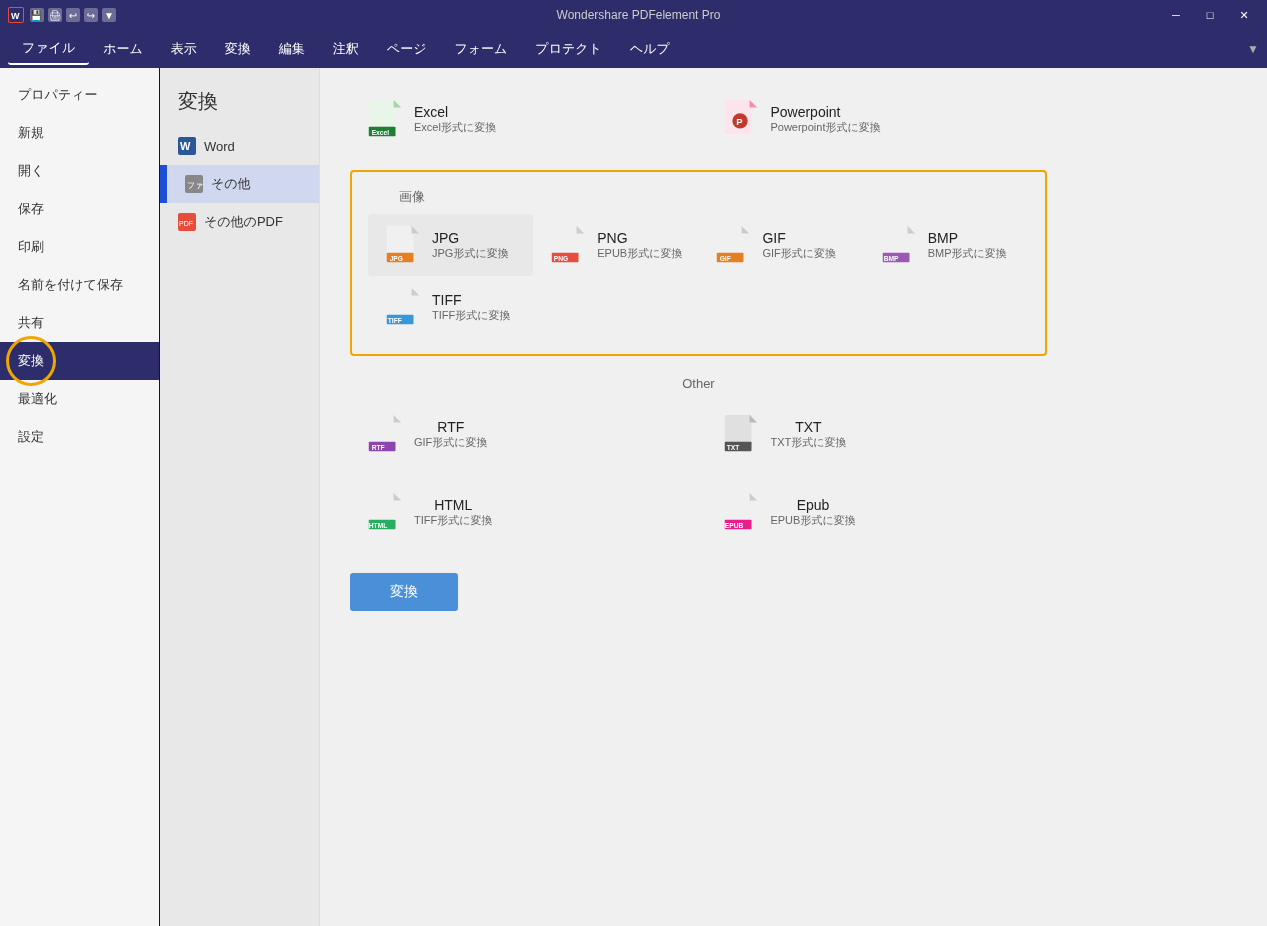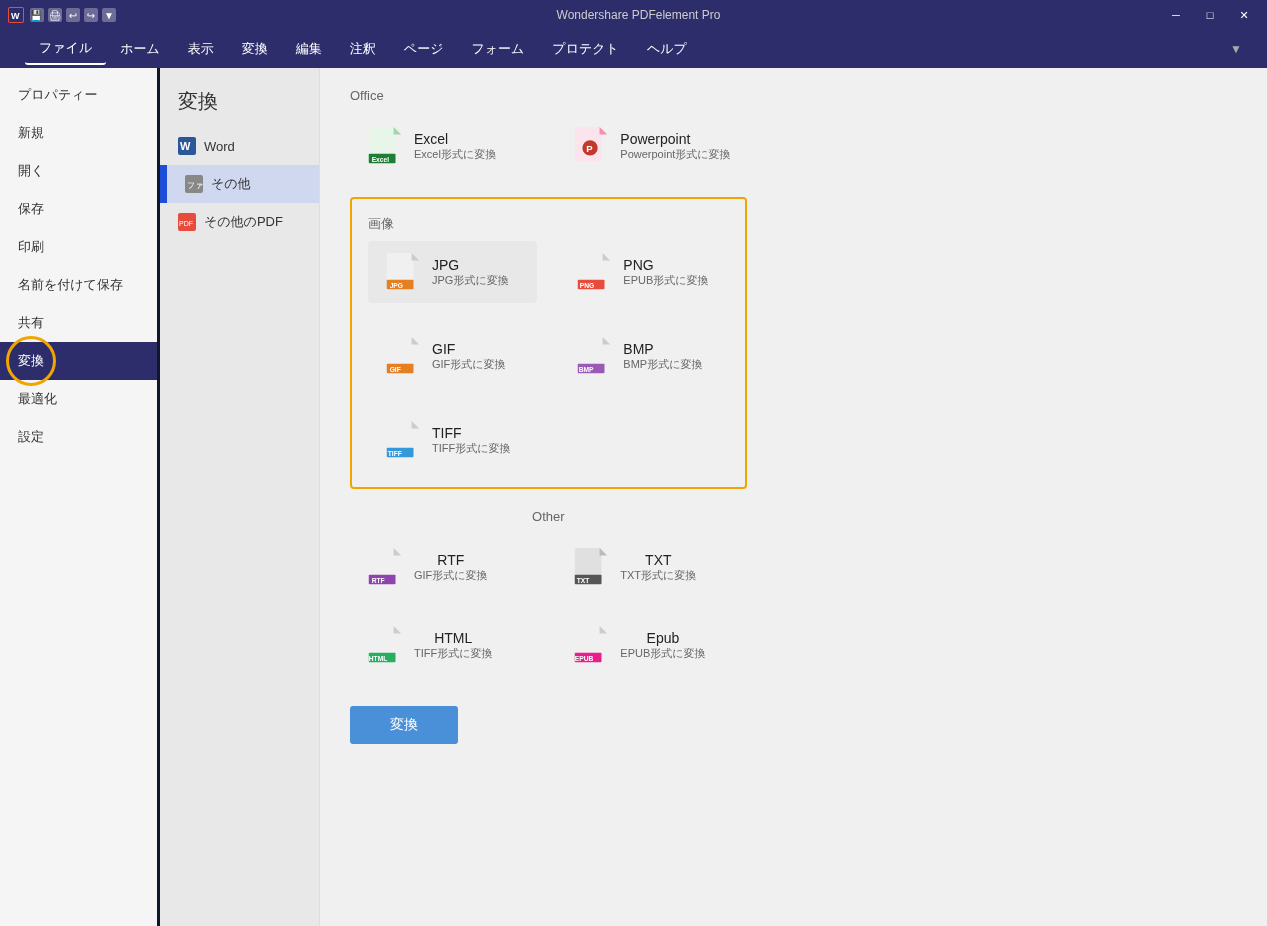--- a/index.html
+++ b/index.html
@@ -23,21 +23,21 @@
     .tb-btn { width: 14px; height: 14px; background: rgba(255,255,255,0.3); border-radius: 2px; display: inline-flex; align-items: center; justify-content: center; font-size: 10px; color: white; cursor: pointer; }
     .titlebar-center { font-size: 12px; color: #ccc; }
     .win-btn { width: 30px; height: 30px; display: flex; align-items: center; justify-content: center; color: white; font-size: 11px; cursor: pointer; }
 
     
     .menubar {
       height: 38px;
       background: #2d2d6b;
       display: flex;
       align-items: center;
-      padding: 0 25px;
+      padding: 0 8px;
     }
     .menu-item {
       padding: 6px 14px;
       color: white;
       font-size: 13px;
       cursor: pointer;
       border-radius: 3px;
       white-space: nowrap;
     }
     .menu-item.active {
@@ -49,21 +49,21 @@
     
     .main-layout {
       display: flex;
       height: calc(926px - 68px);
     }
 
     
     .sidebar {
       width: 160px;
       background: #f5f5f5;
-      border-right: 3px solid #0f172a;
+      border-right: 1px solid #0f172a;
       padding: 8px 0;
     }
     .sidebar-item {
       padding: 10px 18px;
       font-size: 13px;
       color: #333;
       cursor: pointer;
       white-space: nowrap;
     }
     .sidebar-item.active {
@@ -139,26 +139,26 @@
     .format-info .format-name { font-size: 14px; color: #222; font-weight: 500; }
     .format-info .format-desc { font-size: 11px; color: #666; }
 
     
     .image-section {
       border: 2px solid #f0a500;
       border-radius: 4px;
       padding: 16px;
       margin-bottom: 20px;
     }
-    .image-section .section-label { margin-bottom: 8px; }
+    .image-section .section-label { margin-bottom: 8px; margin-left: 31px; }
 
     .image-grid {
       display: grid;
-      grid-template-columns: 1fr 1fr;
-      gap: 22px;
+      grid-template-columns: 1fr 1fr 1fr 1fr;
+      gap: 0;
     }
 
     
     .file-icon {
       width: 36px;
       height: 42px;
       position: relative;
       display: flex;
       flex-direction: column;
     }
@@ -261,21 +261,20 @@
           <text x="1" y="13" fill="white" font-size="7">PDF</text>
         </svg>
         <span>その他のPDF</span>
       </div>
     </div>
 
     <div class="content-panel">
 
       
       <div style="margin-bottom: 16px;">
-        <div class="section-label">Office</div>
         <div class="format-grid">
 
           <div class="format-item">
             <div class="file-icon">
               <svg width="38" height="44" viewBox="0 0 38 44">
                 <rect x="2" y="2" width="28" height="36" rx="2" fill="#e8f5e9"></rect>
                 <polygon points="28,2 36,10 28,10" fill="#a5d6a7"></polygon>
                 <rect x="2" y="30" width="28" height="10" rx="1" fill="#1e7e34"></rect>
                 <text x="5" y="39" fill="white" font-size="7" font-weight="bold">Excel</text>
               </svg>

